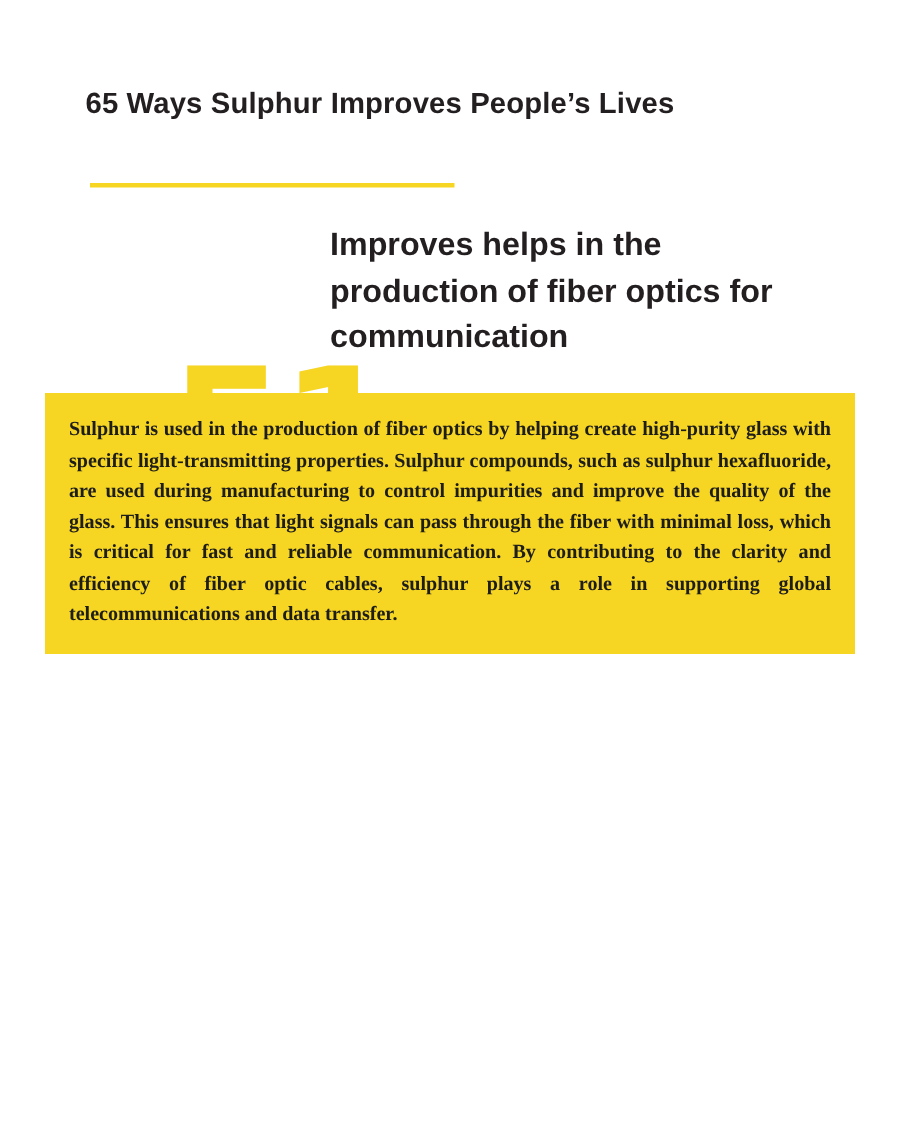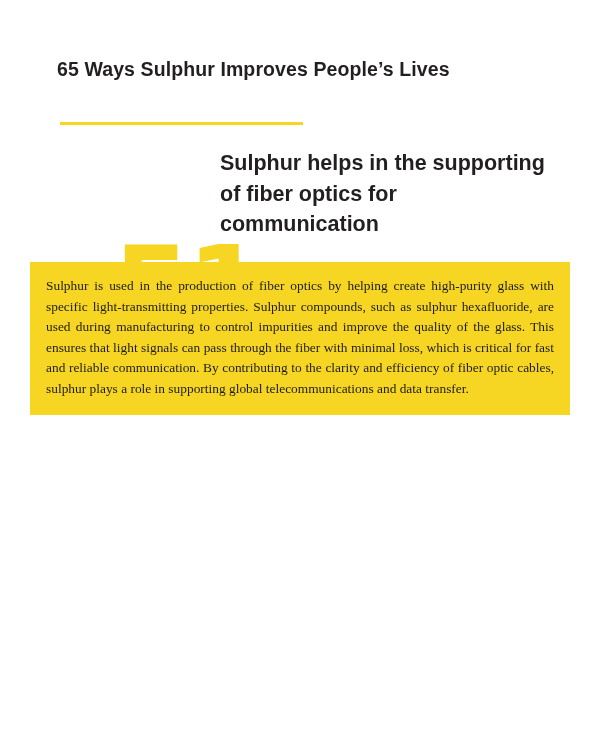--- a/index.html
+++ b/index.html
@@ -73,20 +73,21 @@
     padding: 14px 16px 16px 16px;
     box-sizing: border-box;
   }
   .body-text {
     font-family: "Liberation Serif", serif;
     font-size: 13.4px;
     line-height: 1.53;
     color: #1d1d1b;
     text-align: justify;
     margin: 0;
+    font-weight: bold;
   }
   .logo {
     position: absolute;
     left: 22px;
     top: 430px;
     width: 118px;
     height: 46px;
   }
   .logo svg {
     display: block;
@@ -98,20 +99,20 @@
 <div class="page">
 
   <div class="header-title">65 Ways Sulphur Improves People’s Lives</div>
 
   <div class="rule"></div>
 
   <div class="number-block">
     <div class="big-number">51</div>
   </div>
 
-  <div class="headline">Sulphur helps in the supporting of fiber optics for communication</div>
+  <div class="headline">Improves helps in the production of fiber optics for communication</div>
 
   <div class="body-box">
     <p class="body-text">Sulphur is used in the production of fiber optics by helping create high-purity glass with specific light-transmitting properties. Sulphur compounds, such as sulphur hexafluoride, are used during manufacturing to control impurities and improve the quality of the glass. This ensures that light signals can pass through the fiber with minimal loss, which is critical for fast and reliable communication. By contributing to the clarity and efficiency of fiber optic cables, sulphur plays a role in supporting global telecommunications and data transfer.</p>
   </div>
 
 
 </div>
 
 </body></html>

